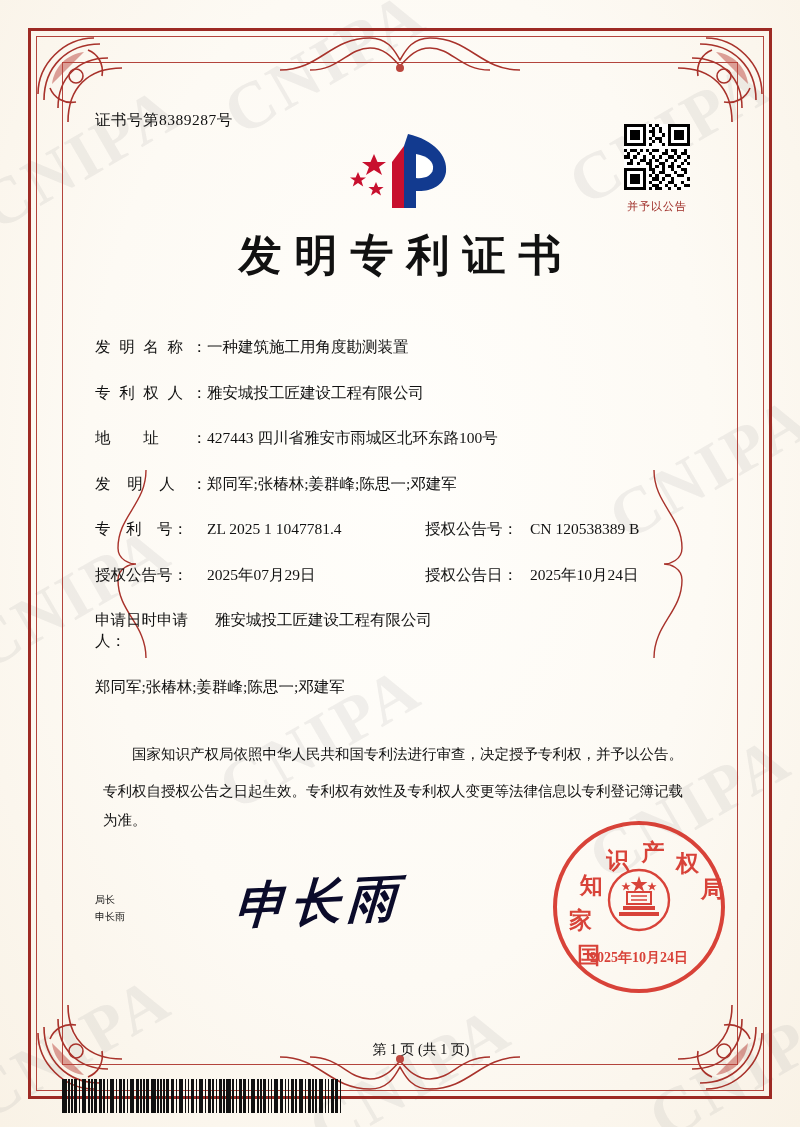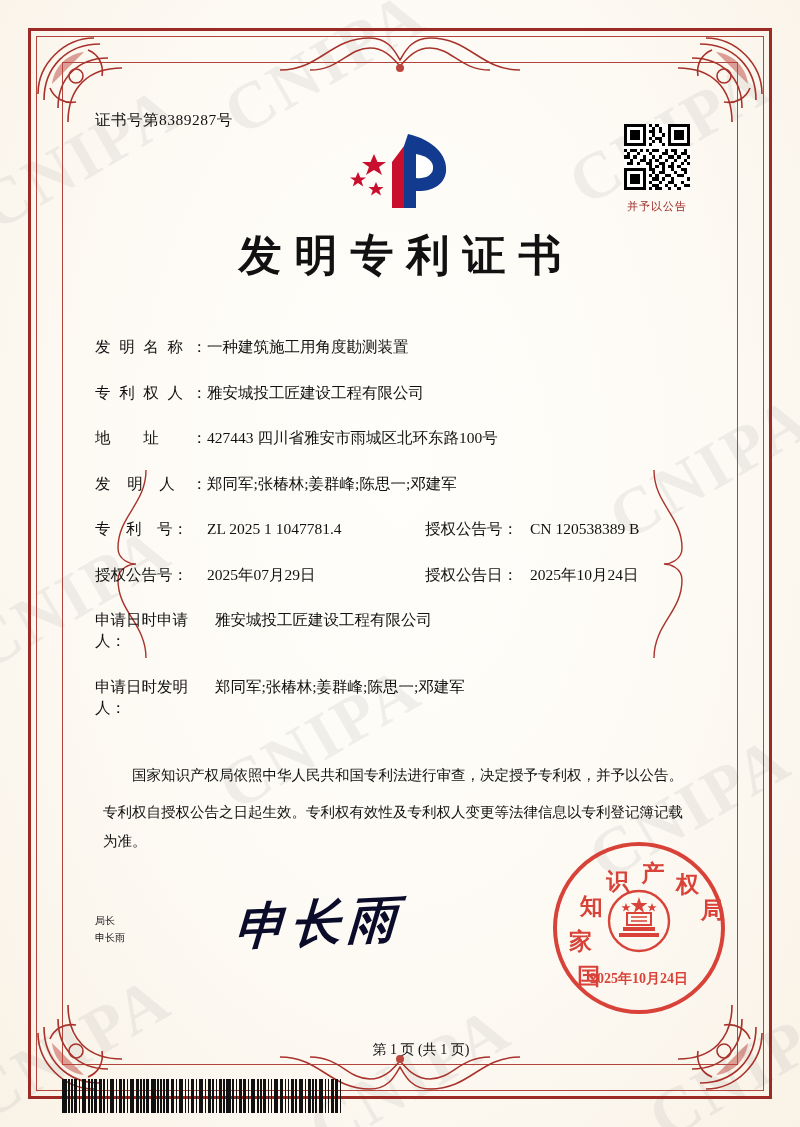--- a/index.html
+++ b/index.html
@@ -596,21 +596,20 @@
           <div>2025年10月24日</div>
         </div>
       </div>
 
       <div class="frow">
         <div class="flabel" style="width:120px;flex:0 0 120px">申请日时申请人：</div>
         <div class="fvalue">雅安城投工匠建设工程有限公司</div>
       </div>
 
       <div class="frow">
-        <div class="flabel" style="width:120px;flex:0 0 120px">申请日时发明人：</div>
         <div class="fvalue">郑同军;张椿林;姜群峰;陈思一;邓建军</div>
       </div>
 
     </div>
 
     <div class="declaration">
       <p class="indent">国家知识产权局依照中华人民共和国专利法进行审查，决定授予专利权，并予以公告。</p>
       <p>专利权自授权公告之日起生效。专利权有效性及专利权人变更等法律信息以专利登记簿记载为准。</p>
     </div>
 

